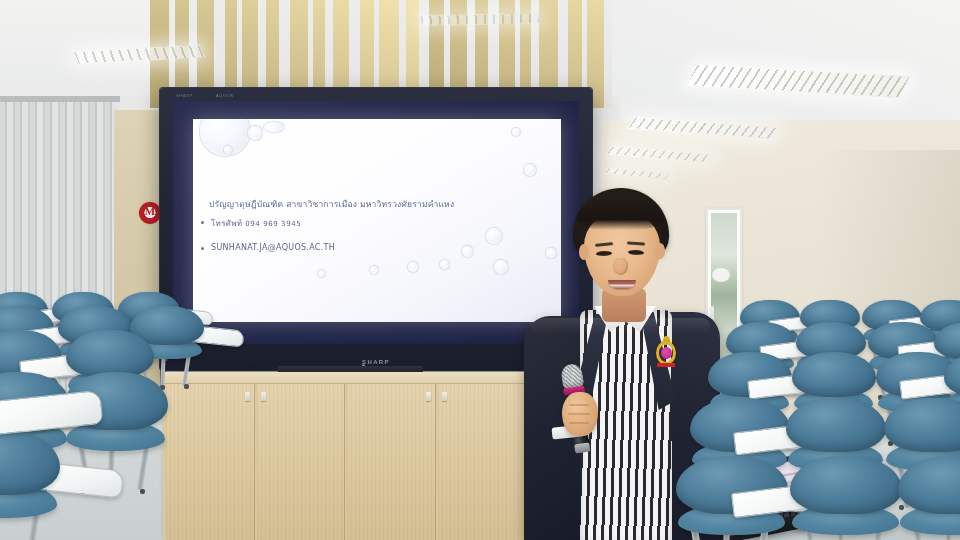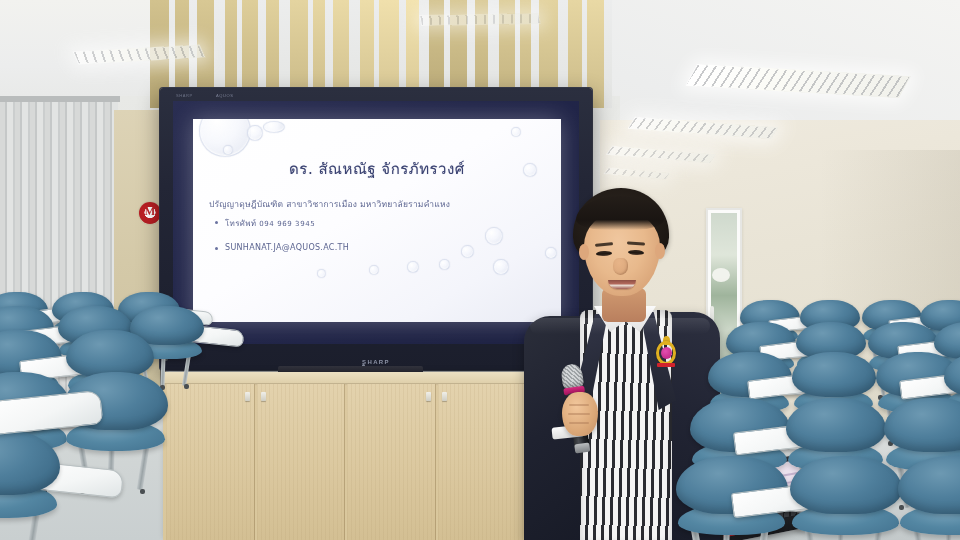--- a/index.html
+++ b/index.html
@@ -177,21 +177,21 @@
     font-size:15px; letter-spacing:.5px;
     text-shadow:0 0 1px rgba(90,98,140,.35);
   }
   .slide-sub{
     position:absolute; left:16px; top:78px; width:calc(100% - 28px);
     color:#5b6490;
     font-family:"DejaVu Sans", sans-serif;
     font-size:8.5px; letter-spacing:.2px;
   }
   .slide-bullets{
-    position:absolute; left:22px; top:98px; width:calc(100% - 34px);
+    position:absolute; left:8px; top:98px; width:calc(100% - 34px);
     list-style:none;
   }
   .slide-bullets li{
     position:relative; padding-left:10px; margin-bottom:13px;
     color:#5b6490; font-family:"DejaVu Sans", sans-serif;
     font-size:8px; letter-spacing:.3px;
   }
   .slide-bullets li::before{
     content:""; position:absolute; left:0; top:4px;
     width:3px; height:3px; background:#6b73a0; border-radius:50%;
@@ -745,22 +745,21 @@
             <div class="bub" style="left: 268px; top: 126px; width: 13px; height: 13px;"></div>
             <div class="bub" style="left: 246px; top: 140px; width: 11px; height: 11px;"></div>
             <div class="bub" style="left: 300px; top: 140px; width: 16px; height: 16px;"></div>
             <div class="bub" style="left: 214px; top: 142px; width: 12px; height: 12px;"></div>
             <div class="bub" style="left: 176px; top: 146px; width: 10px; height: 10px;"></div>
             <div class="bub" style="left: 330px; top: 44px; width: 14px; height: 14px;"></div>
             <div class="bub" style="left: 318px; top: 8px; width: 10px; height: 10px;"></div>
             <div class="bub" style="left: 124px; top: 150px; width: 9px; height: 9px;"></div>
             <div class="bub" style="left: 352px; top: 128px; width: 12px; height: 12px;"></div>
           </div>
-        <div class="slide-title nosel">ดร. สัณหณัฐ  จักรภัทรวงศ์</div>
-        <div class="slide-sub nosel">ปรัญญาดุษฎีบัณฑิต สาขาวิชาการเมือง มหาวิทยาลัยรามคำแหง</div>
+        <div class="slide-sub nosel">ปรัญญาดุษฎีบัณฑิต สาขาวิชาการเมือง มหาวิทรวงศัยรามคำแหง</div>
         <ul class="slide-bullets">
           <li>
             <span>โทรศัพท์</span>
             <span class="num">094 969 3945</span>
           </li>
           <li>
             <span>SUNHANAT.JA@AQUOS.AC.TH</span>
           </li>
         </ul>
       </div>

